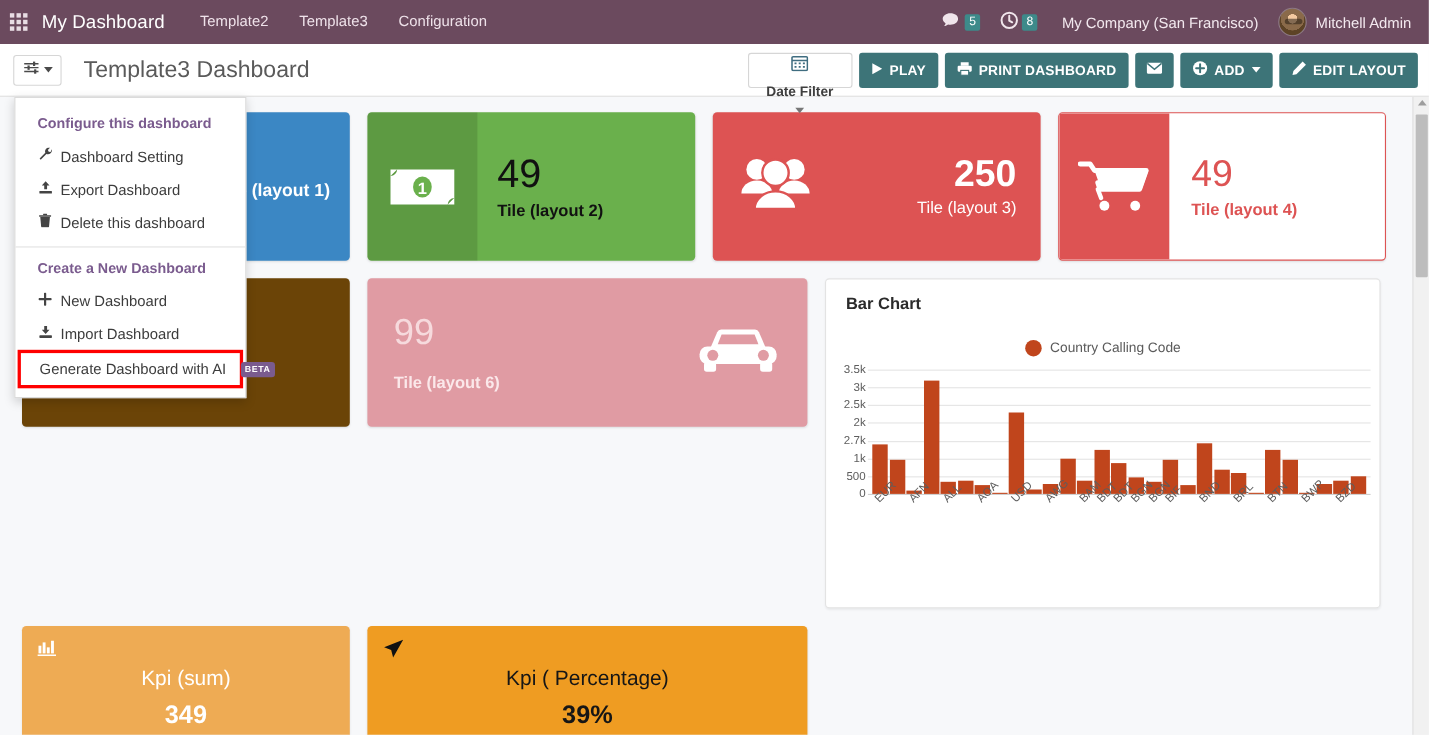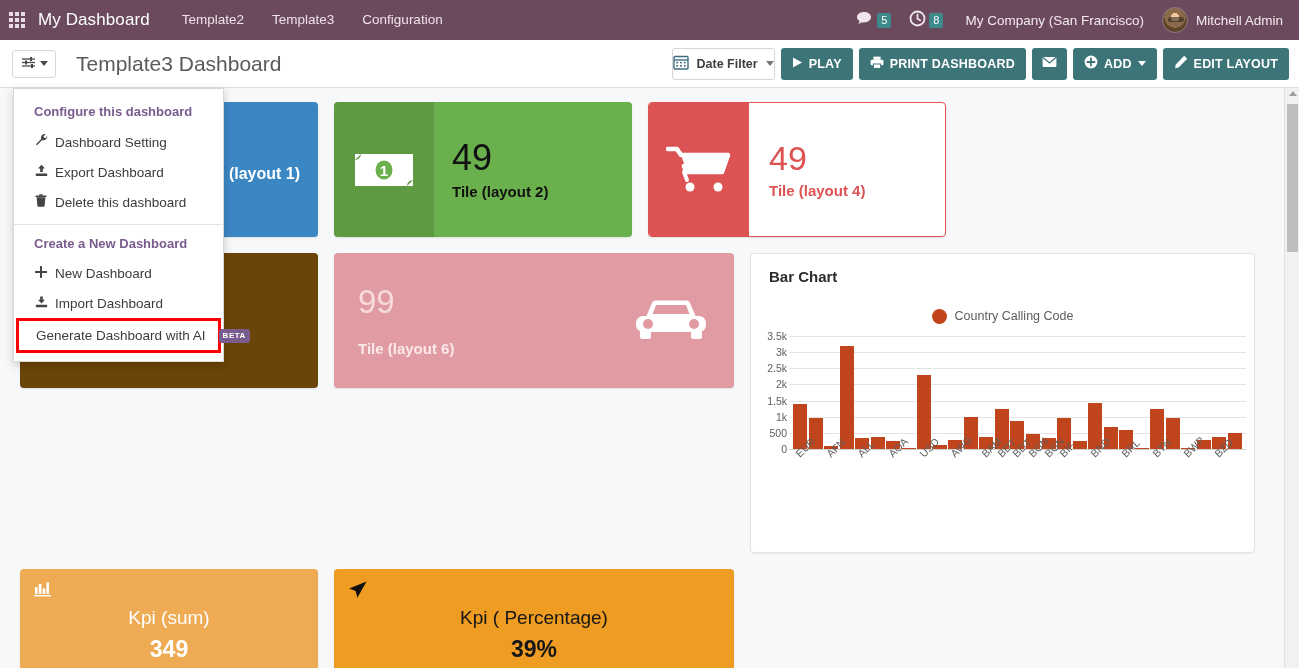--- a/index.html
+++ b/index.html
@@ -137,25 +137,26 @@
     white-space: nowrap;
   }
   .cp-right { margin-left: auto; display: flex; align-items: center; gap: 6px; }
 
   .date-filter {
     height: 32px;
     border: 1px solid #d6d6d6;
     background: #fff;
     border-radius: 3px;
     display: flex; align-items: center; gap: 8px;
-    padding: 0 0;
+    padding: 0 16px;
     cursor: pointer;
     color: #3f3f3f;
     font-size: 12.5px;
     font-weight: bold;
+    flex-direction: column;
   }
 
   .tbtn {
     height: 32px;
     background: #3d7478;
     color: #ffffff;
     border: none;
     border-radius: 3px;
     display: flex; align-items: center; gap: 6px;
     padding: 0 11px;
@@ -531,20 +532,36 @@
           <ellipse cx="31" cy="20" rx="8.5" ry="9.5" fill="#6ab04c"></ellipse>
           <text x="31" y="26" font-size="15" font-weight="bold" fill="#fff" text-anchor="middle" font-family="Liberation Sans, sans-serif">1</text>
         </svg>
       </div>
       <div class="content">
         <div class="val">49</div>
         <div class="lbl">Tile (layout 2)</div>
       </div>
     </div>
 
+    <div class="tile tile-l3">
+      <span>
+        <svg width="70" height="54" viewBox="0 0 70 54">
+          <circle cx="18" cy="14" r="9.5" fill="#fff"></circle>
+            <path d="M4 36 a14 12 0 0 1 28 0 z" fill="#fff"></path>
+          <circle cx="52" cy="14" r="9.5" fill="#fff"></circle>
+            <path d="M38 36 a14 12 0 0 1 28 0 z" fill="#fff"></path>
+          <circle cx="35" cy="17" r="12" fill="#fff" stroke="#dd5353" stroke-width="2.2"></circle>
+          <path d="M16 50 a19 16 0 0 1 38 0 z" fill="#fff" stroke="#dd5353" stroke-width="2.2"></path>
+        </svg>
+      </span>
+      <div>
+        <div class="val">250</div>
+        <div class="lbl">Tile (layout 3)</div>
+      </div>
+    </div>
 
     <div class="tile tile-l4">
       <div class="ipanel">
         <svg width="66" height="50" viewBox="0 0 66 50">
           <path d="M2 4 h9 l4 6 h47 l-6 17 h-36 l-2 -6 h38" fill="none" stroke="#fff" stroke-width="4.5" stroke-linecap="round" stroke-linejoin="round"></path>
           <path d="M15 10 h49 l-6 17 h-37 z" fill="#fff"></path>
           <circle cx="24" cy="42" r="4.5" fill="#fff"></circle>
             <circle cx="52" cy="42" r="4.5" fill="#fff"></circle>
           <path d="M18 27 l3 8" stroke="#fff" stroke-width="4" stroke-linecap="round"></path>
         </svg>
@@ -581,21 +598,21 @@
       <div class="card-title">Bar Chart</div>
       <div class="legend">
         <span class="swatch"></span>
         <span class="ltxt">Country Calling Code</span>
       </div>
       <div class="plot">
         <div class="y-labels" id="yLabels">
             <div style="top: 113px;">0</div>
             <div style="top: 96.8571px;">500</div>
             <div style="top: 80.7143px;">1k</div>
-            <div style="top: 64.5714px;">1.5k</div>
+            <div style="top: 64.5714px;">2.7k</div>
             <div style="top: 48.4286px;">2k</div>
             <div style="top: 32.2857px;">2.5k</div>
             <div style="top: 16.1429px;">3k</div>
             <div style="top: 0px;">3.5k</div>
           </div>
         <div class="grid" id="gridLines">
             <div class="gl axis" style="top: 113px;"></div>
             <div class="gl" style="top: 96.8571px;"></div>
             <div class="gl" style="top: 80.7143px;"></div>
             <div class="gl" style="top: 64.5714px;"></div>

